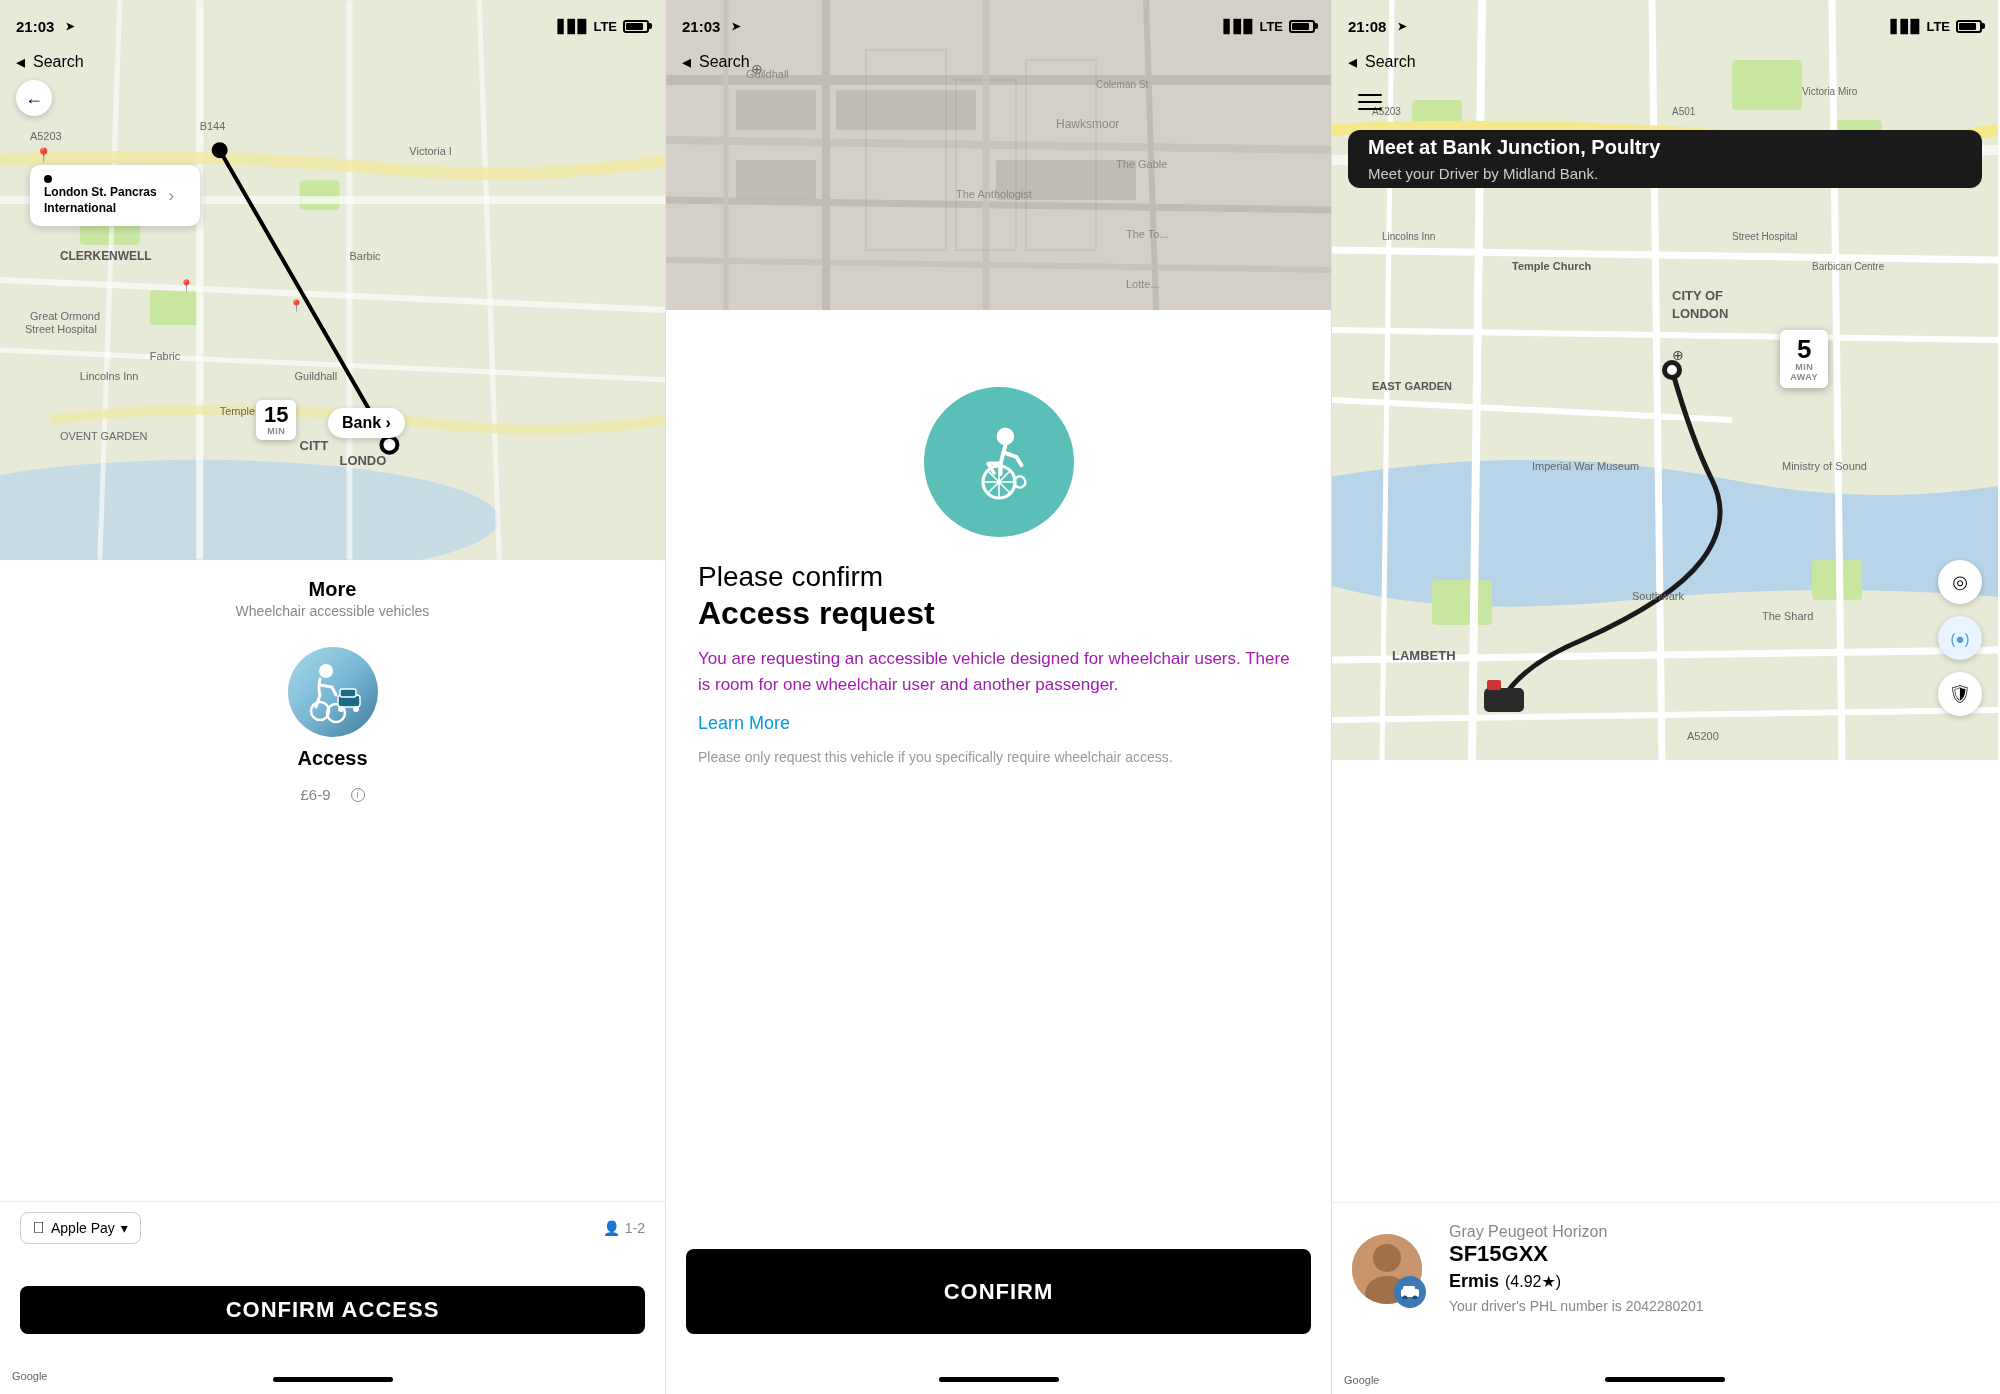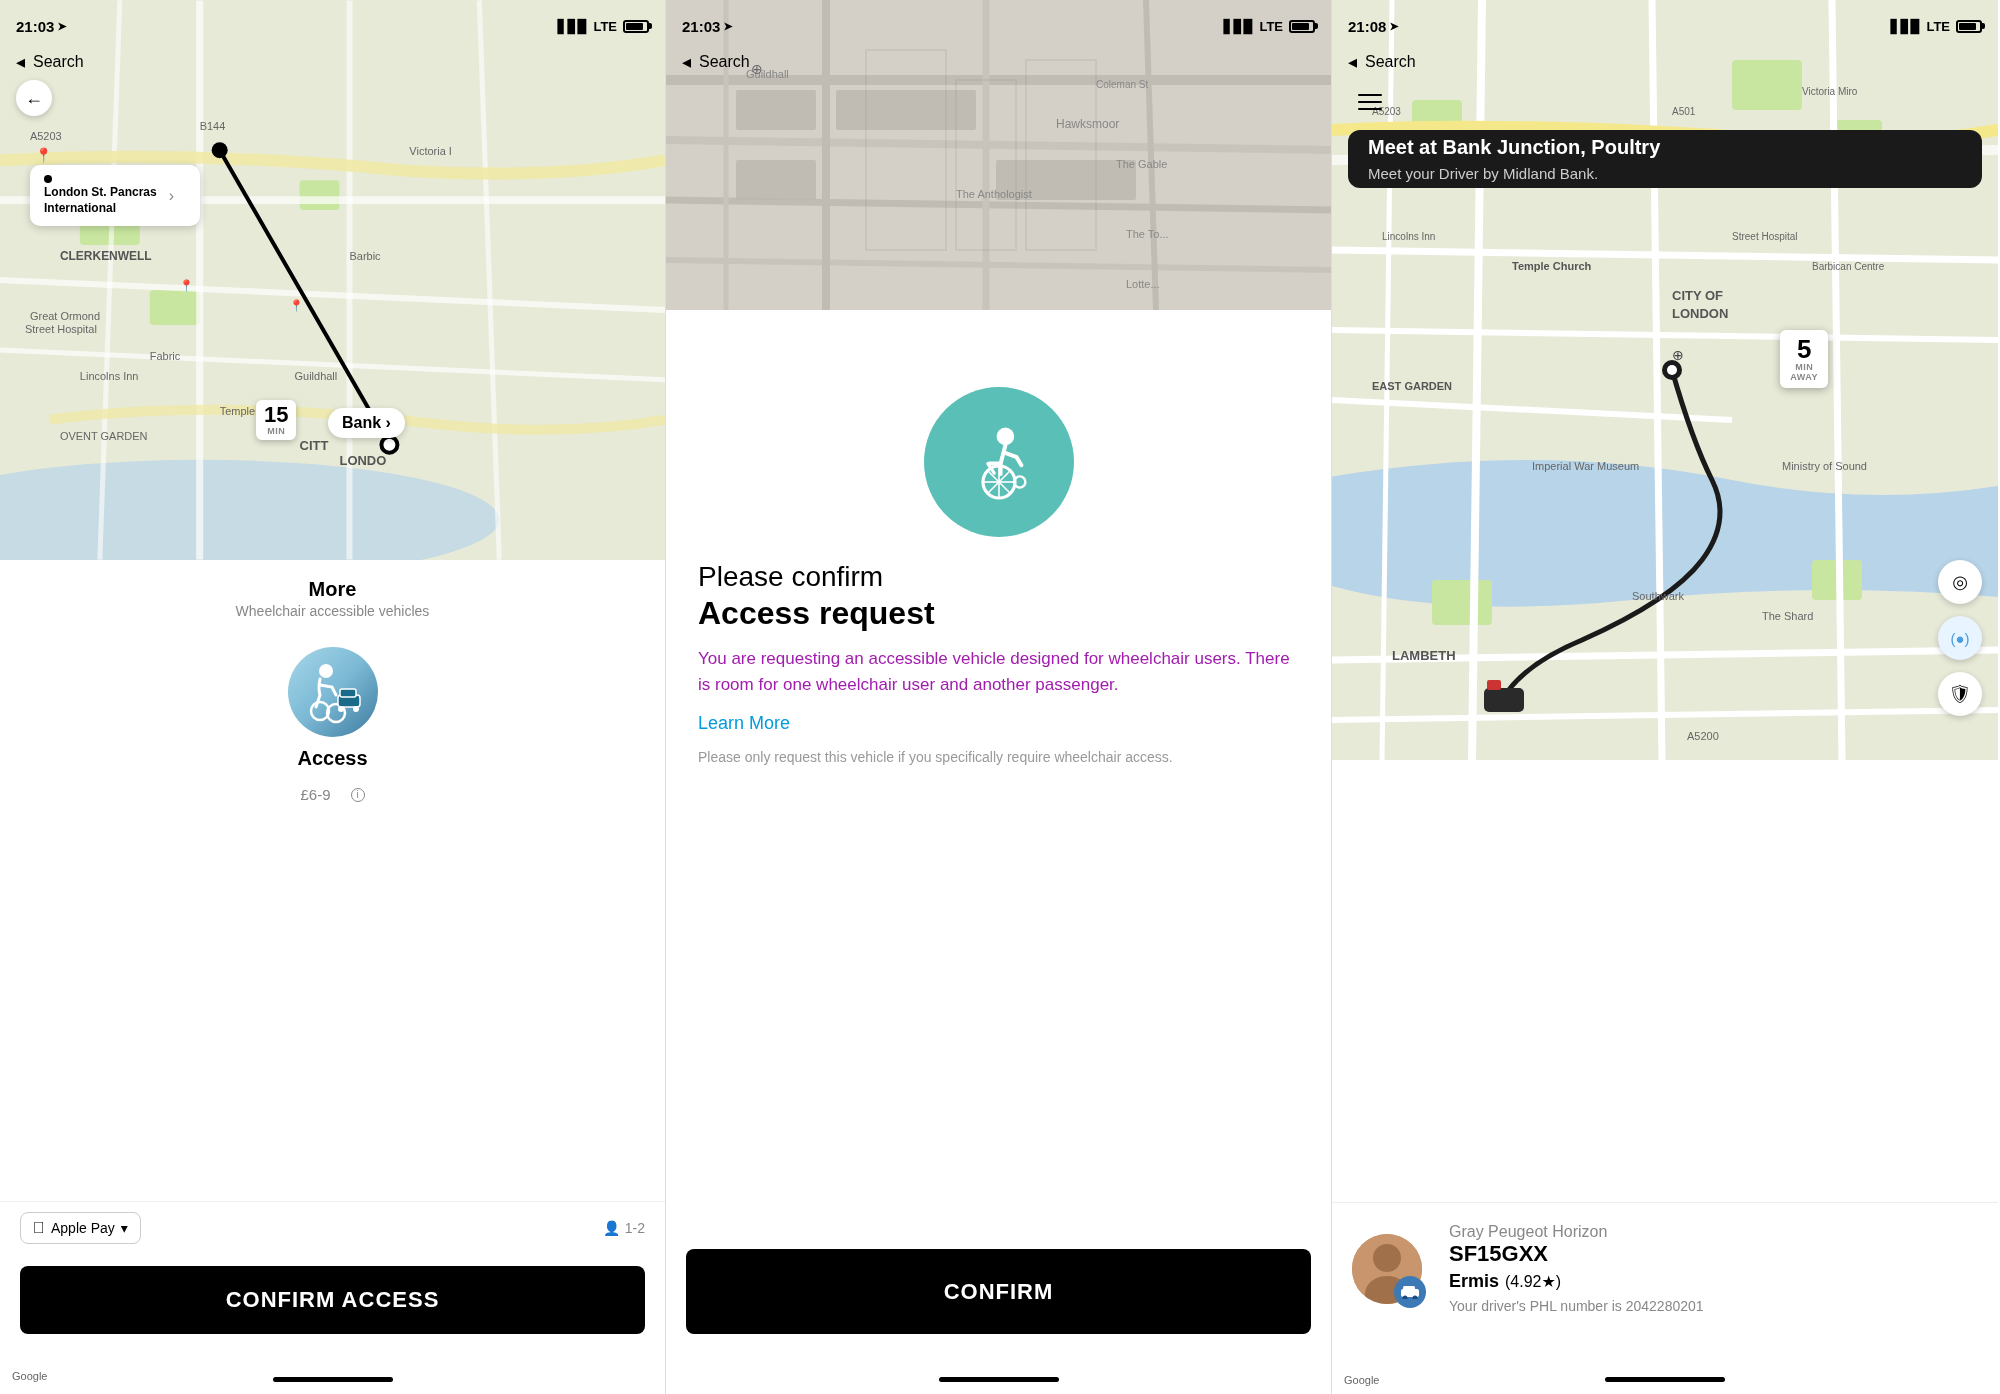--- a/index.html
+++ b/index.html
@@ -46,21 +46,21 @@
       justify-content: space-between;
       padding: 8px 16px 0;
       z-index: 100;
     }
     .status-time {
       font-size: 15px;
       font-weight: 600;
       color: #000;
       display: flex;
       align-items: center;
-      gap: 1px;
+      gap: 9px;
     }
     .status-right {
       display: flex;
       align-items: center;
       gap: 6px;
     }
     .signal-bars { font-size: 13px; color: #000; }
     .lte-label { font-size: 13px; font-weight: 600; color: #000; }
     .battery-icon {
       width: 26px; height: 13px;
@@ -205,21 +205,21 @@
       font-size: 14px;
       color: #888;
       display: flex;
       align-items: center;
       gap: 4px;
     }
     .confirm-access-btn {
       position: absolute;
       bottom: 60px;
       left: 20px; right: 20px;
-      height: 68px;
+      height: 48px;
       background: #000;
       color: #fff;
       font-size: 22px;
       font-weight: 700;
       letter-spacing: 1px;
       border: none;
       border-radius: 8px;
       cursor: pointer;
       display: flex;
       align-items: center;

